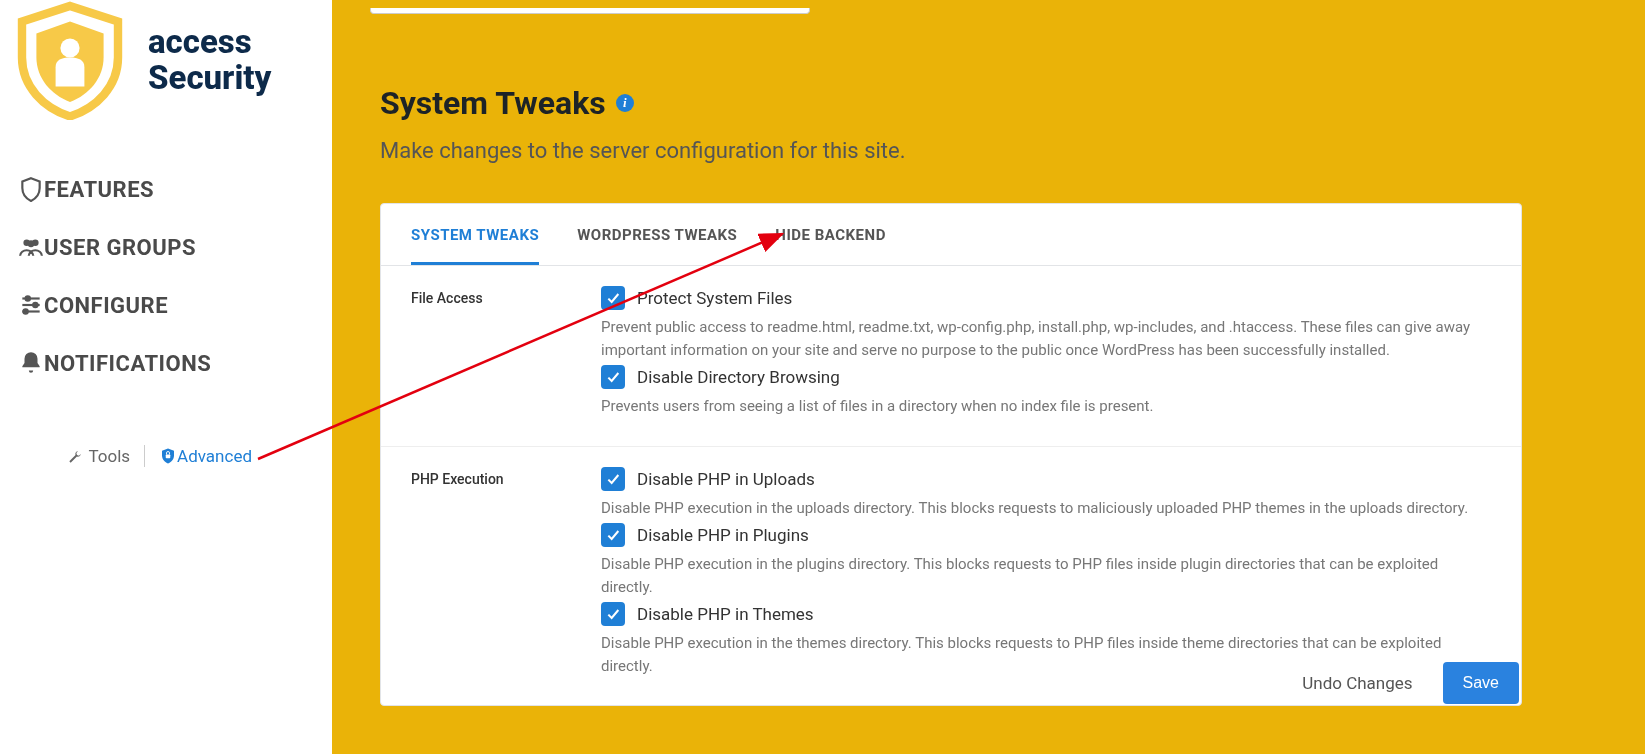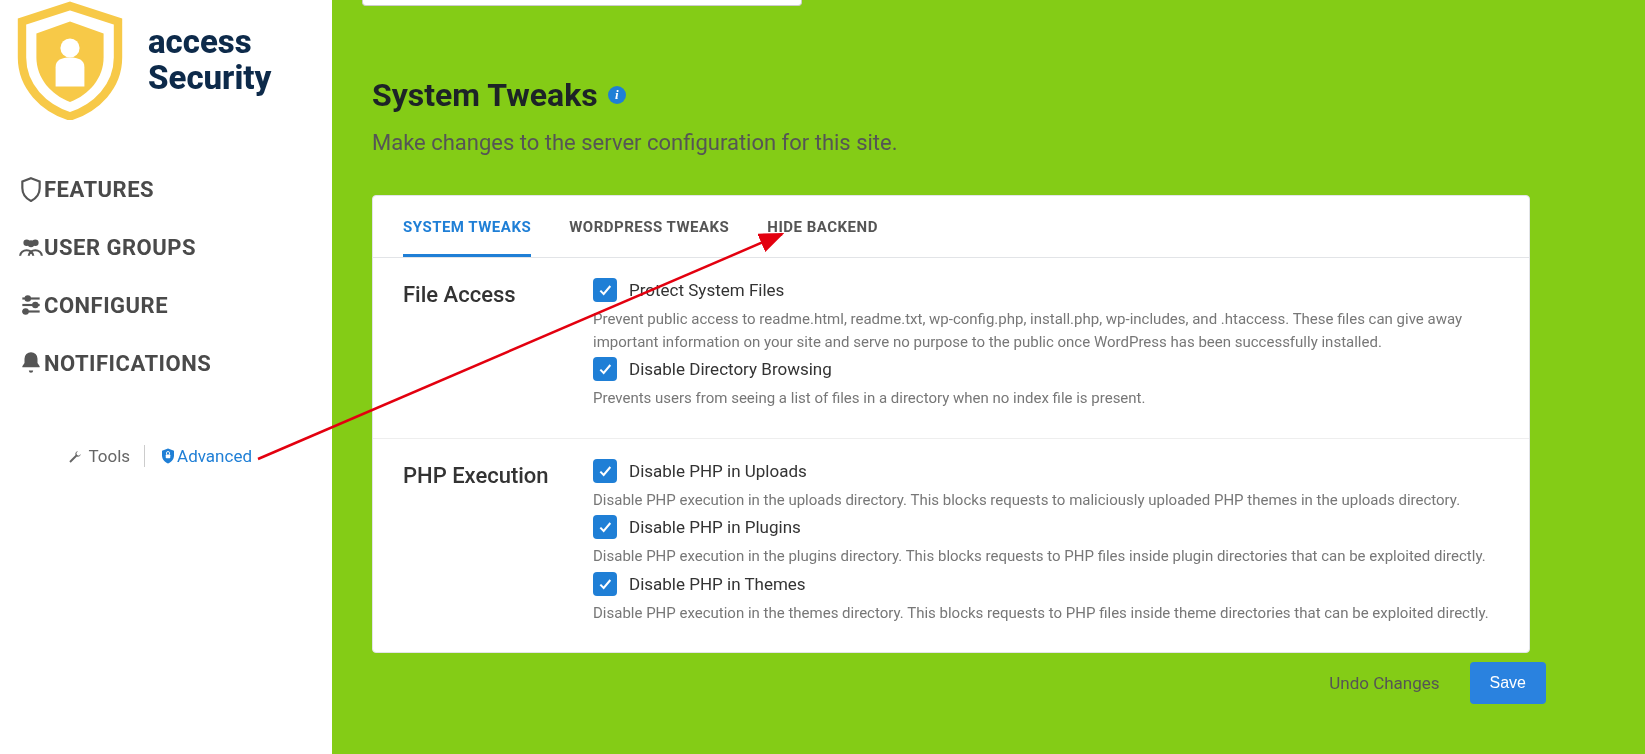--- a/index.html
+++ b/index.html
@@ -58,22 +58,22 @@
     right: 80px;
     display: flex; align-items: center; gap: 14px;
     font-size: 17px;
   }
   .tools-link { color: #666; display: flex; align-items: flex-end; gap: 6px; cursor: pointer; }
   .divider-v { width: 1px; height: 22px; background: #ccc; }
   .advanced-link { color: #1f7fd6; display: flex; align-items: center; cursor: pointer; }
   
   .main {
     flex: 1;
-    background: #84cc16;
-    padding: 0;
+    background: #eab308;
+    padding: 8px;
     position: relative;
   }
   .top-stub {
     margin: 0 0 0 30px;
     width: 440px; height: 6px;
     border: 1px solid #ccc;
     border-top: none;
     border-radius: 0 0 4px 4px;
     background: #fff;
   }
@@ -113,42 +113,42 @@
   }
   .tab.active { color: #1f7fd6; border-bottom-color: #1f7fd6; }
   .section {
     display: flex;
     padding: 20px 30px 24px 30px;
     border-bottom: 1px solid #eee;
   }
   .section:last-child { border-bottom: none; }
   .section-label {
     width: 190px; flex-shrink: 0;
-    font-size: 22px; color: #333; font-weight: 500;
+    font-size: 14px; color: #333; font-weight: 500;
     padding-top: 4px;
   }
   .section-body { flex: 1; }
   .check-row { margin-bottom: 4px; }
   .check-row + .check-row { }
   .check-line { display: flex; align-items: center; gap: 12px; }
   .checkbox {
     width: 24px; height: 24px; border-radius: 4px;
     background: #1f7fd6;
     display: flex; align-items: center; justify-content: center;
     cursor: pointer; flex-shrink: 0;
   }
   .checkbox svg { width: 16px; height: 16px; stroke: #fff; stroke-width: 3; fill: none; }
   .check-label { font-size: 17px; color: #333; }
   .check-desc {
     margin-top: 6px;
     font-size: 15px; color: #777; line-height: 1.5;
   }
   .footer-actions {
     position: absolute;
-    bottom: 50px; right: 99px;
+    bottom: 50px; right: 126px;
     display: flex; align-items: center; gap: 30px;
   }
   .undo-link { color: #555; font-size: 17px; cursor: pointer; }
   .save-btn {
     background: #2a82df; color: #fff;
     border: none; border-radius: 4px;
     padding: 12px 20px;
     font-size: 16px; cursor: pointer;
   }
   

